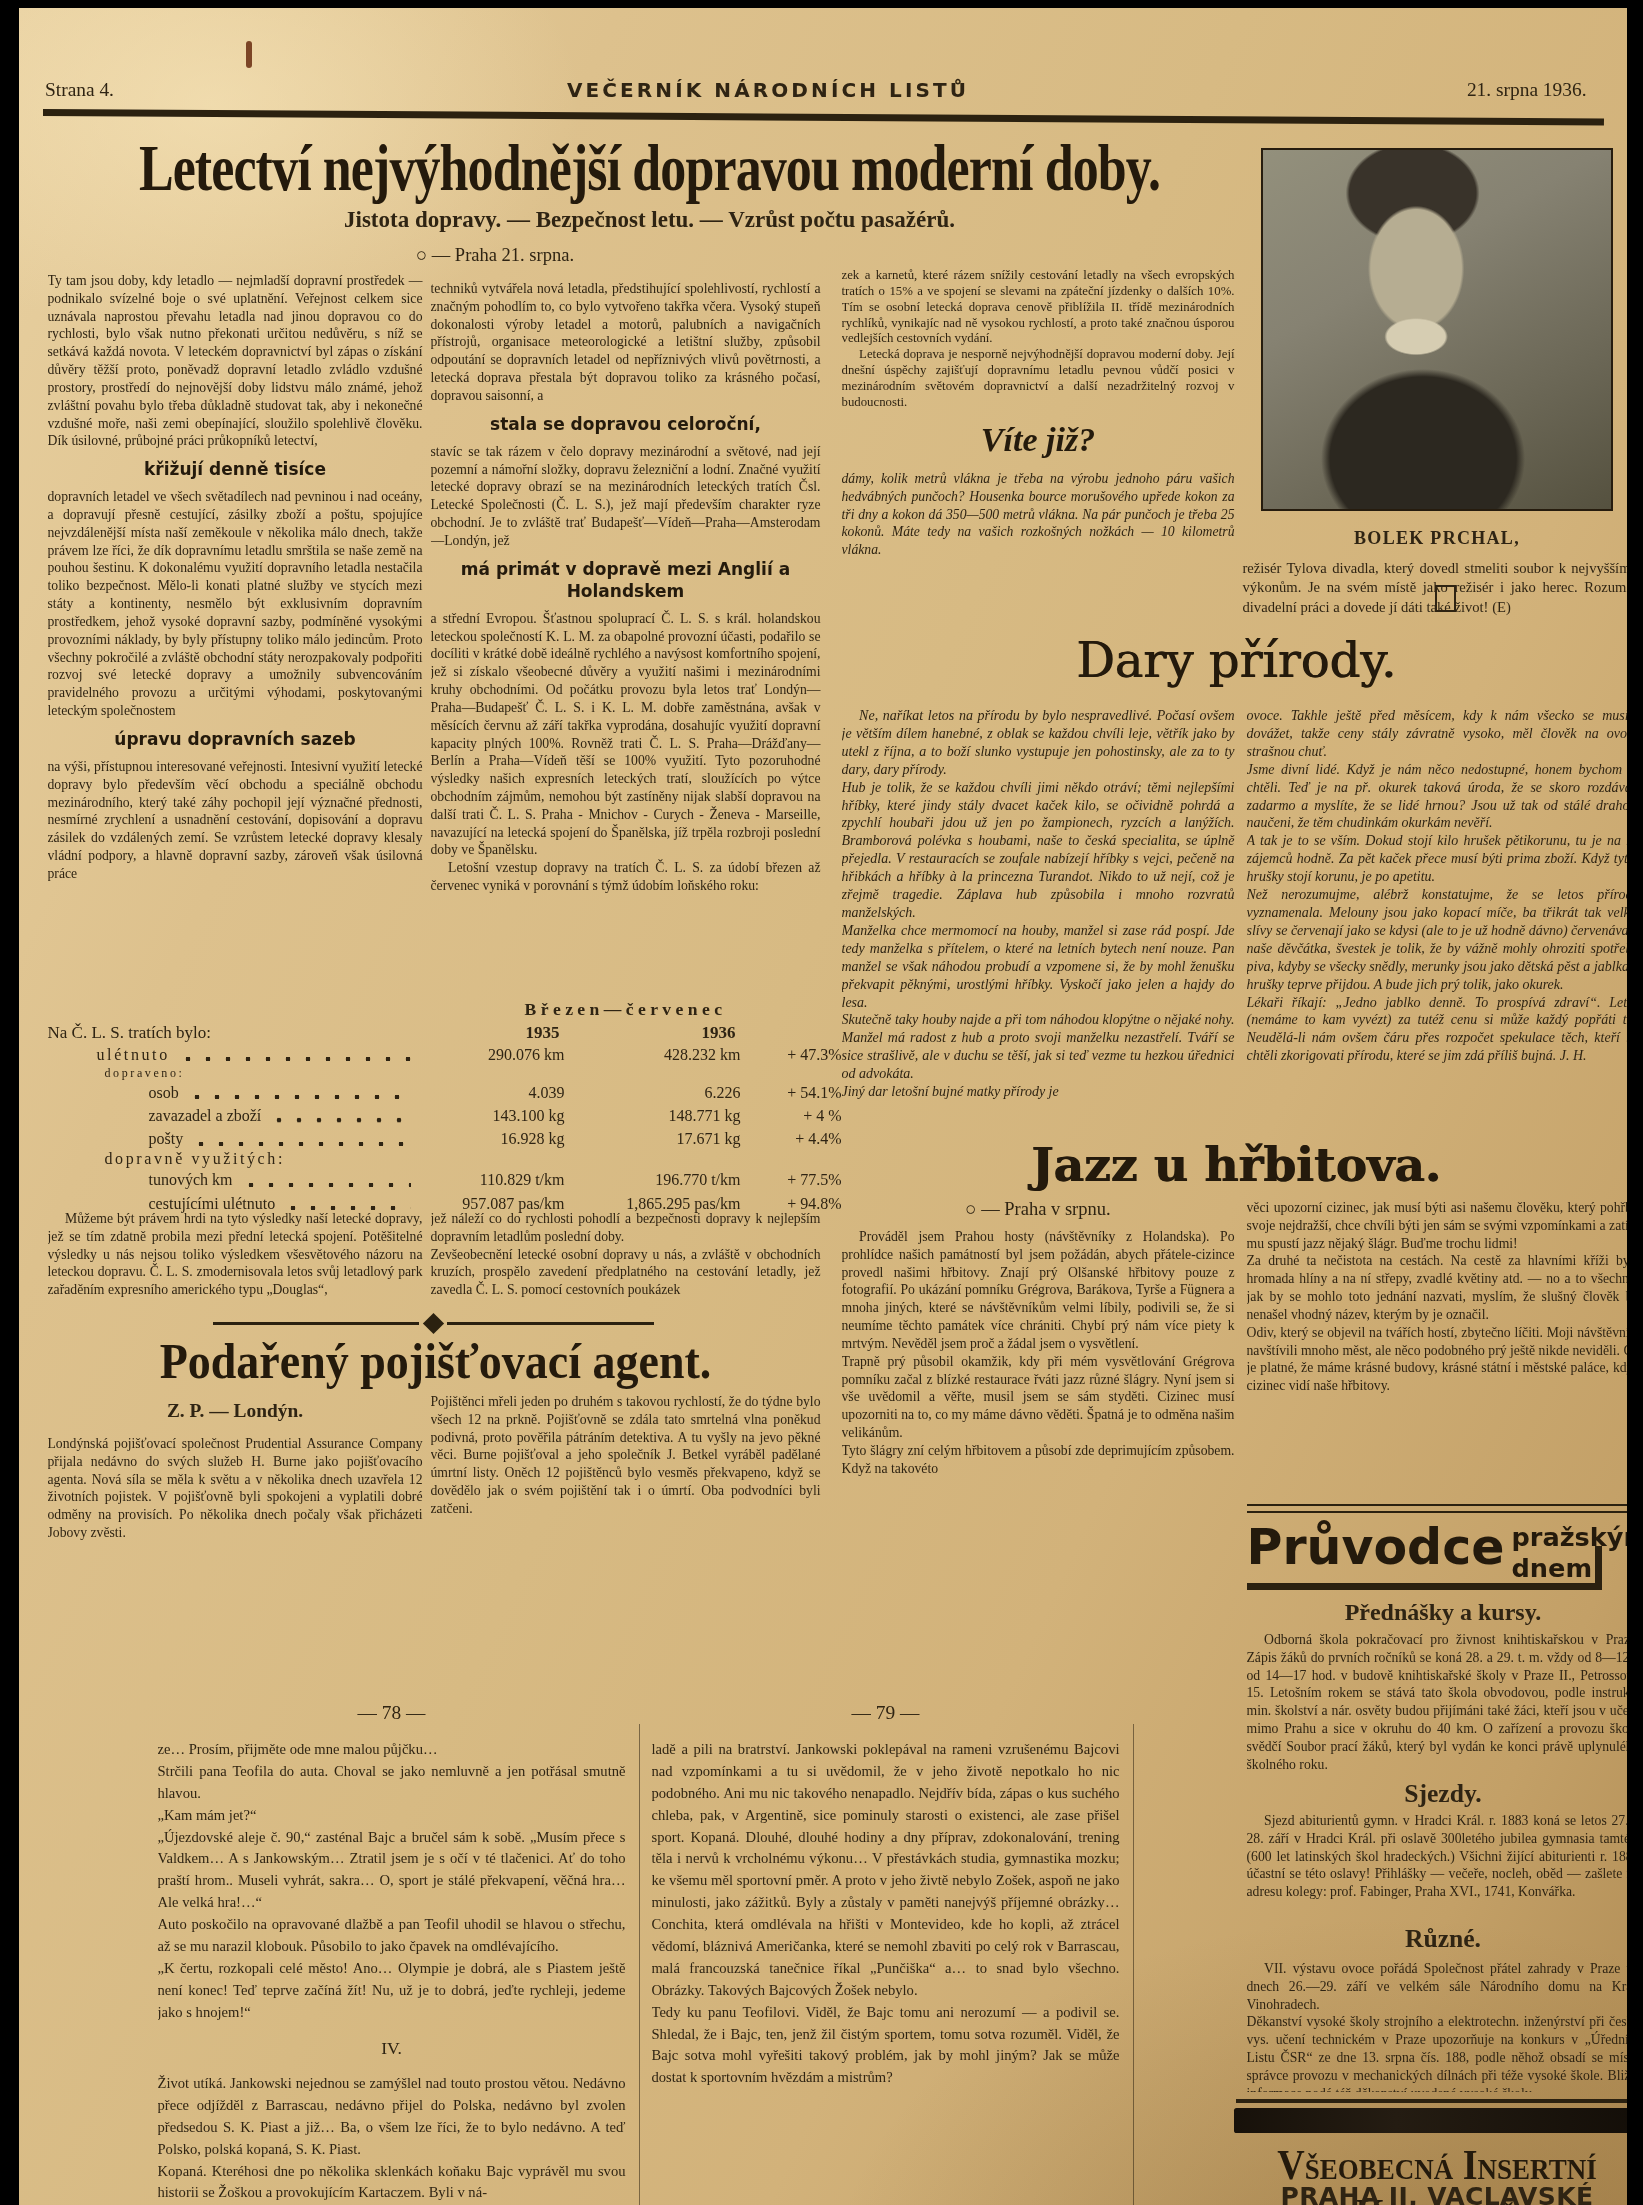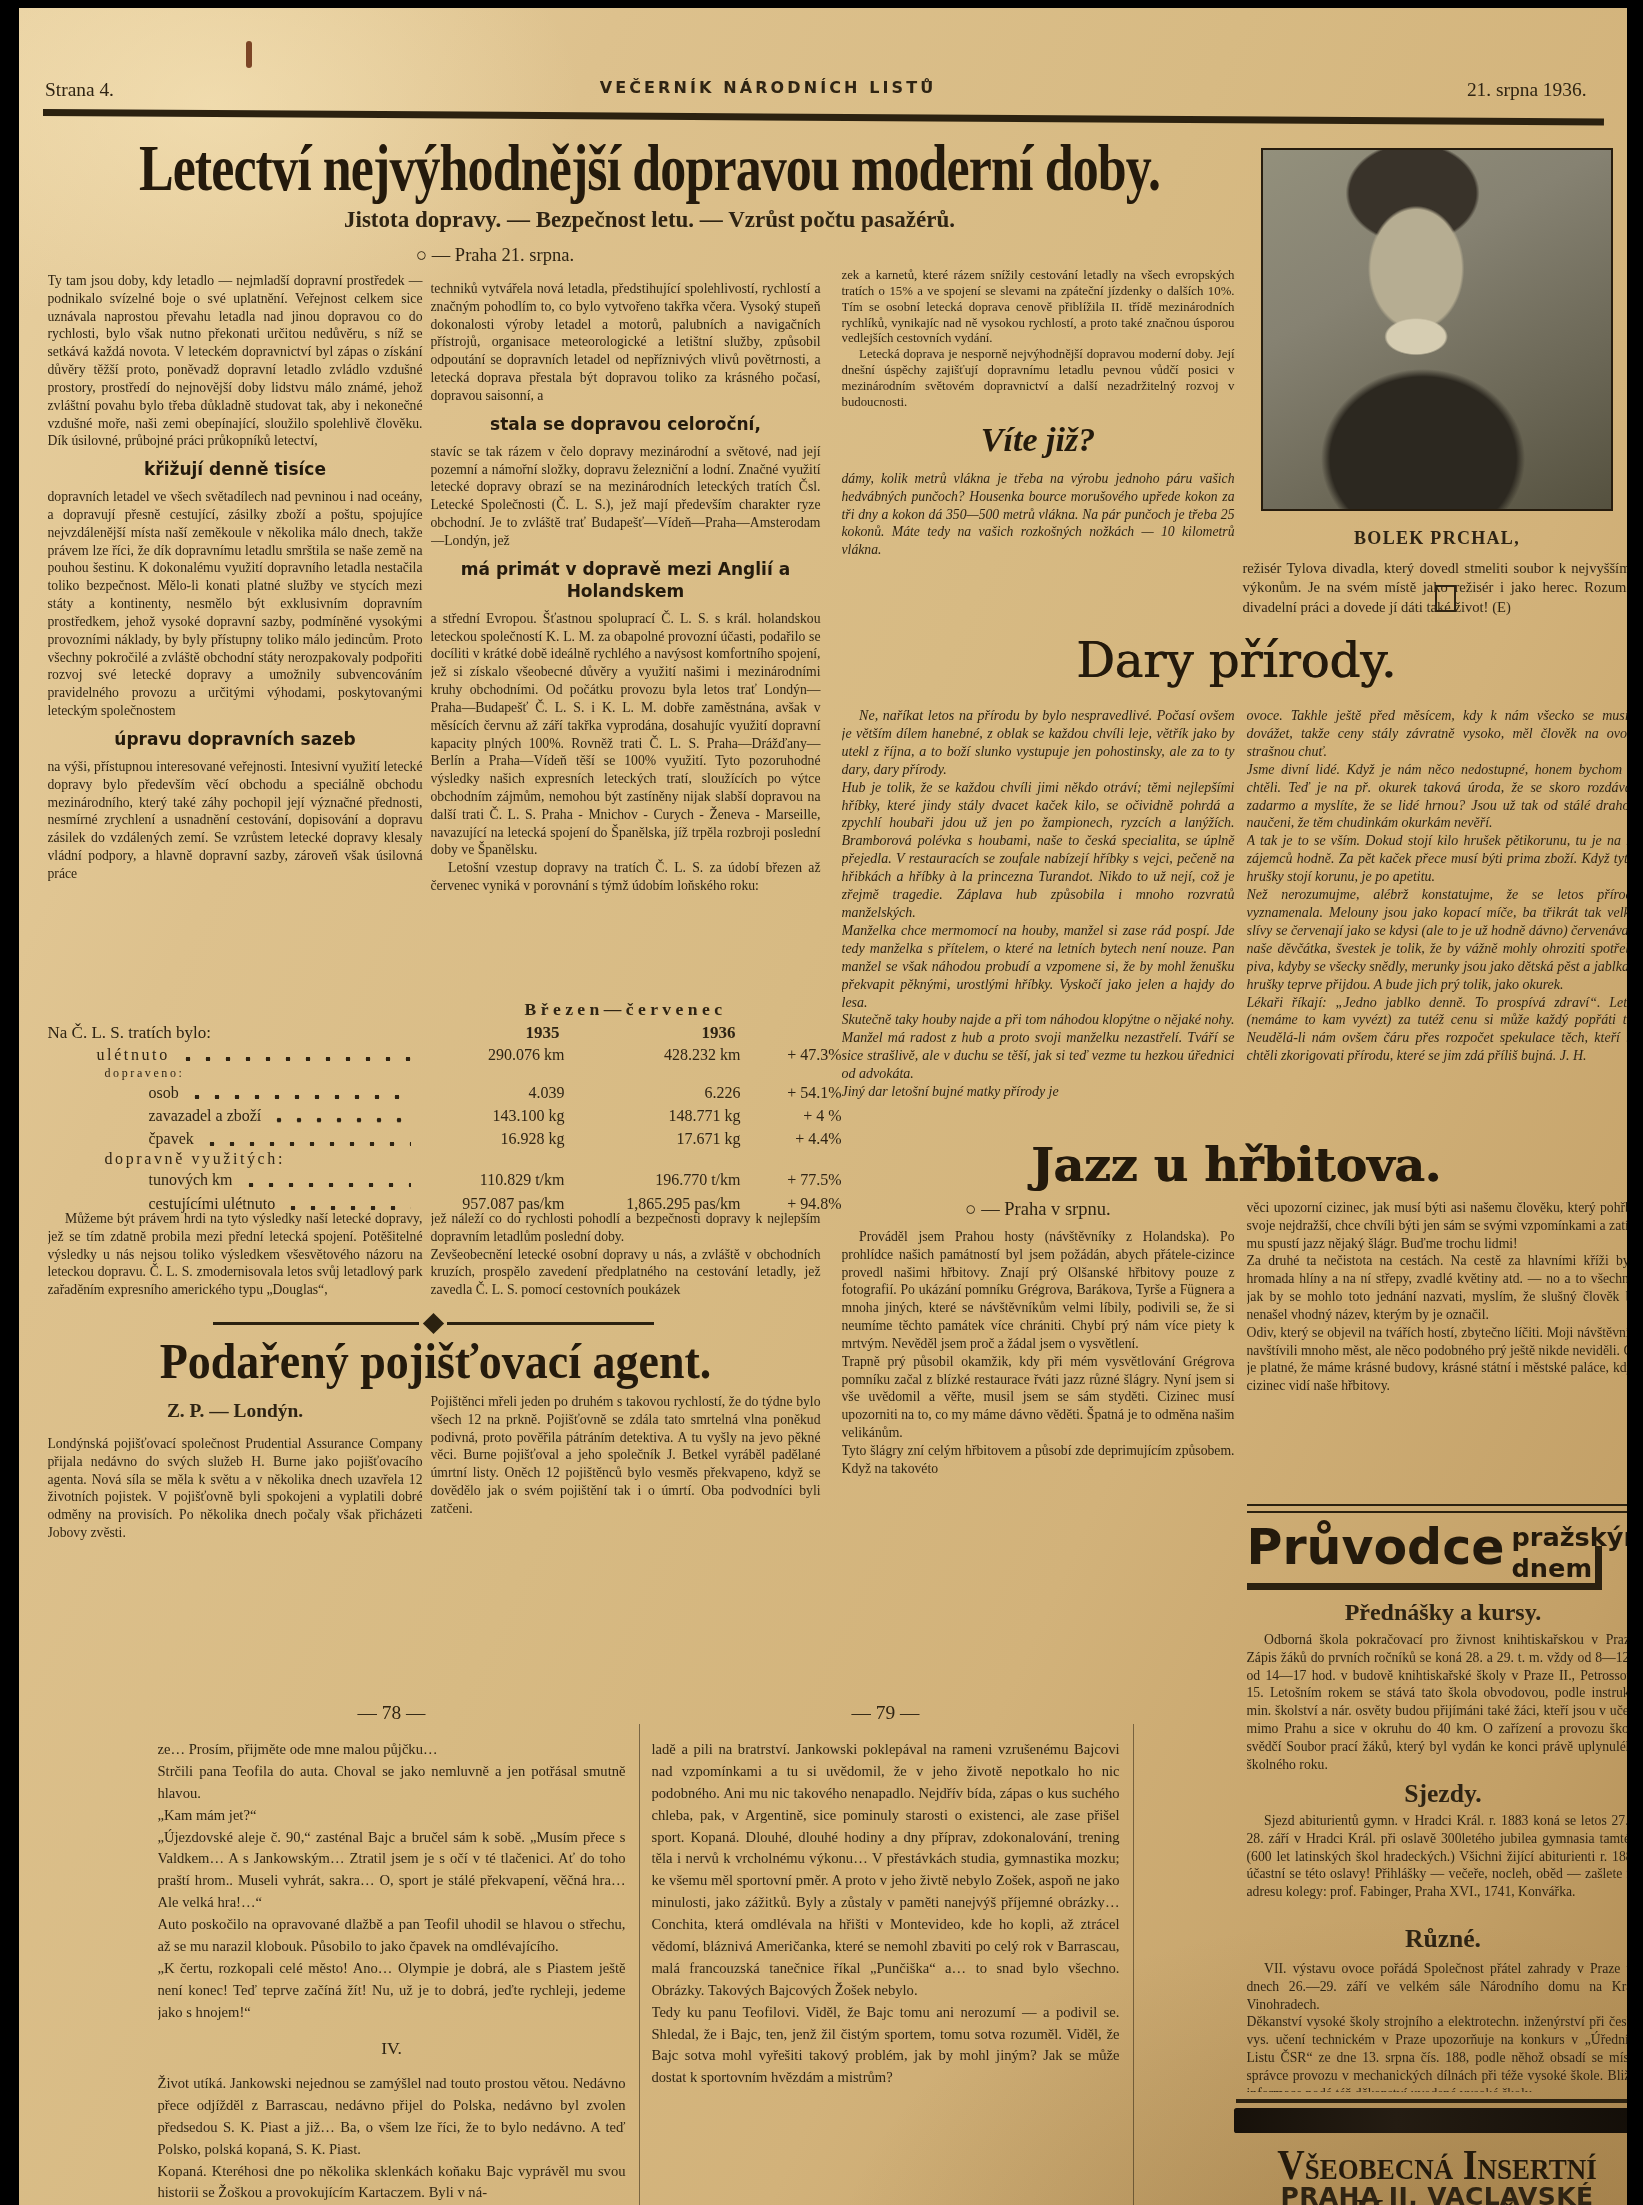--- a/index.html
+++ b/index.html
@@ -32,21 +32,21 @@
   .divline{flex:1;height:3.5px;background:#2b2110;align-self:center;}
 </style>
 </head>
 <body>
 
 <div class="paper">
 
   <div class="abs" style="left:227px;top:33px;width:6.2px;height:26.5px;background:#7c4526;border-radius:3.1px;"></div>
 
   <div class="abs" style="left:26.5px;top:71px;font-size:19.4px;">Strana 4.</div>
-  <div class="abs ctr" style="left:463px;top:70px;width:573px;font-size:16px;font-weight:bold;letter-spacing:3.1px;font-family:'DejaVu Sans',sans-serif;">VEČERNÍK NÁRODNÍCH LISTŮ</div>
+  <div class="abs ctr" style="left:463px;top:70px;width:573px;font-size:20px;font-weight:bold;letter-spacing:3.1px;font-family:'DejaVu Sans',sans-serif;">VEČERNÍK NÁRODNÍCH LISTŮ</div>
   <div class="abs" style="right:40px;top:71px;font-size:19.4px;">21. srpna 1936.</div>
   <div class="abs rule" style="left:24px;top:101px;width:1561px;height:6.6px;transform:rotate(0.35deg);transform-origin:left center;"></div>
 
   <div class="abs ctr" style="left:40px;top:124px;width:1182px;font-size:52px;font-weight:bold;letter-spacing:-0.9px;transform:scaleY(1.24);transform-origin:top;color:#241a0c;">Letectví nejvýhodnější dopravou moderní doby.</div>
   <div class="abs ctr" style="left:115px;top:199px;width:1032px;font-size:23px;font-weight:bold;">Jistota dopravy. — Bezpečnost letu. — Vzrůst počtu pasažérů.</div>
   <div class="abs ctr" style="left:168px;top:237px;width:617px;font-size:18.5px;">○ — Praha 21. srpna.</div>
 
   <div class="abs body-txt" style="left:29px;top:264px;width:375px;height:717px;">
     <div class="ws">Ty tam jsou doby, kdy letadlo — nejmladší dopravní prostředek — podnikalo svízelné boje o své uplatnění. Veřejnost celkem sice uznávala naprostou převahu letadla nad jinou dopravou co do rychlosti, bylo však nutno překonati určitou nedůvěru, s níž se setkává každá novota. V leteckém dopravnictví byl zápas o získání důvěry těžší proto, poněvadž dopravní letadlo zvládlo vzdušné prostory, prostředí do nejnovější doby lidstvu málo známé, jehož zvláštní povahu bylo třeba důkladně studovat tak, aby i nekonečné vzdušné moře, naši zemi obepínající, sloužilo spolehlivě člověku. Dík úsilovné, průbojné práci průkopníků letectví,</div>
     <div class="crosshead">křižují denně tisíce</div>
@@ -110,21 +110,21 @@
       <div class="tcellp">+ 54.1%</div>
     </div>
     <div class="trow">
       <div style="padding-left:101px;">zavazadel a zboží</div>
       <div class="dotlead"></div>
       <div class="tcell35">143.100 kg</div>
       <div class="tcell36">148.771 kg</div>
       <div class="tcellp">+ 4 %</div>
     </div>
     <div class="trow">
-      <div style="padding-left:101px;">čpavek</div>
+      <div style="padding-left:101px;">pošty</div>
       <div class="dotlead"></div>
       <div class="tcell35">16.928 kg</div>
       <div class="tcell36">17.671 kg</div>
       <div class="tcellp">+ 4.4%</div>
     </div>
     <div style="padding-left:57px;font-size:16px;letter-spacing:2.6px;">dopravně využitých:</div>
     <div class="trow">
       <div style="padding-left:101px;">tunových km</div>
       <div class="dotlead"></div>
       <div class="tcell35">110.829 t/km</div>

